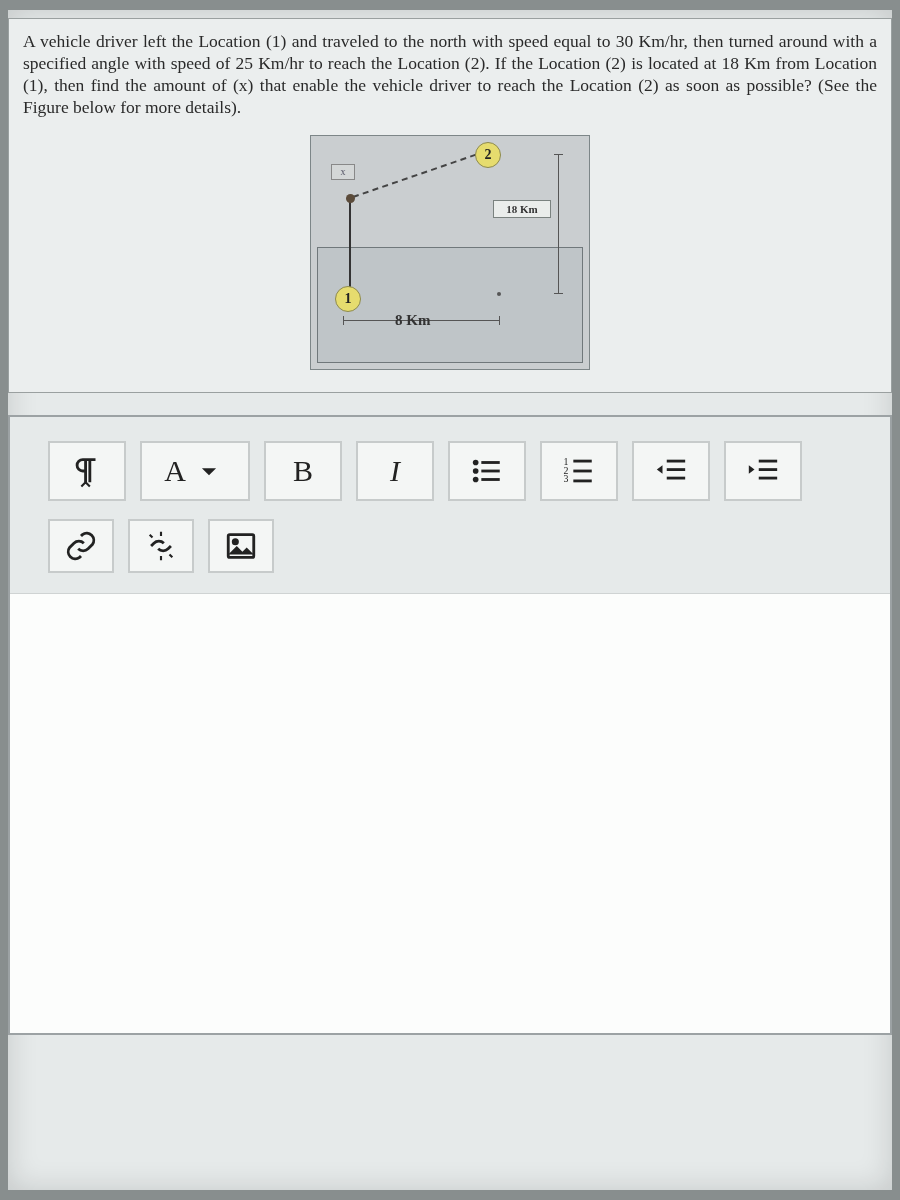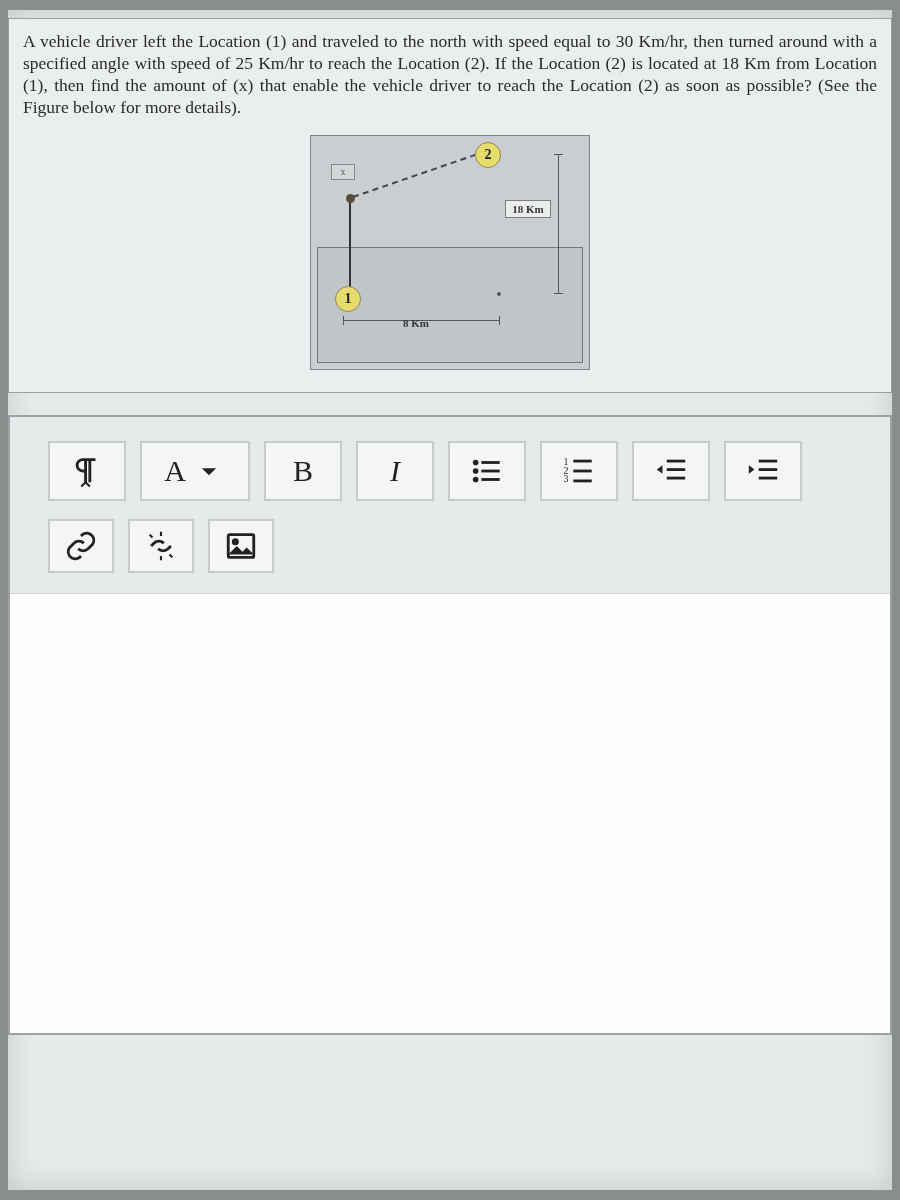--- a/index.html
+++ b/index.html
@@ -93,21 +93,21 @@
     background: #d4d7d7;
     border: 1px solid #888;
     font-size: 10px;
     text-align: center;
     line-height: 14px;
     color: #556;
   }
   .dim-right {
     position: absolute;
     right: 38px; top: 64px;
-    width: 46px; height: 18px;
+    width: 58px; height: 18px;
     background: #eaedeb;
     border: 1px solid #7a827f;
     font-size: 11px;
     font-weight: bold;
     text-align: center;
     line-height: 16px;
     color: #333;
   }
   .dim-right-line {
     position: absolute;
@@ -122,24 +122,23 @@
     right: 26px;
     width: 9px;
     height: 1px;
     background: #555;
   }
   .dim-right-tick1 { top: 18px; }
   .dim-right-tick2 { top: 157px; }
   .dim-bottom {
     position: absolute;
     left: 84px; bottom: 40px;
-    font-size: 11px;
+    font-size: 15px;
     color: #333;
     font-weight: bold;
-    margin-left: 8px;
   }
   .dim-bot-line {
     position: absolute;
     left: 32px; bottom: 48px;
     width: 156px; height: 1px;
     background: #555;
   }
   .dim-bot-tick1, .dim-bot-tick2 {
     position: absolute;
     bottom: 44px;

